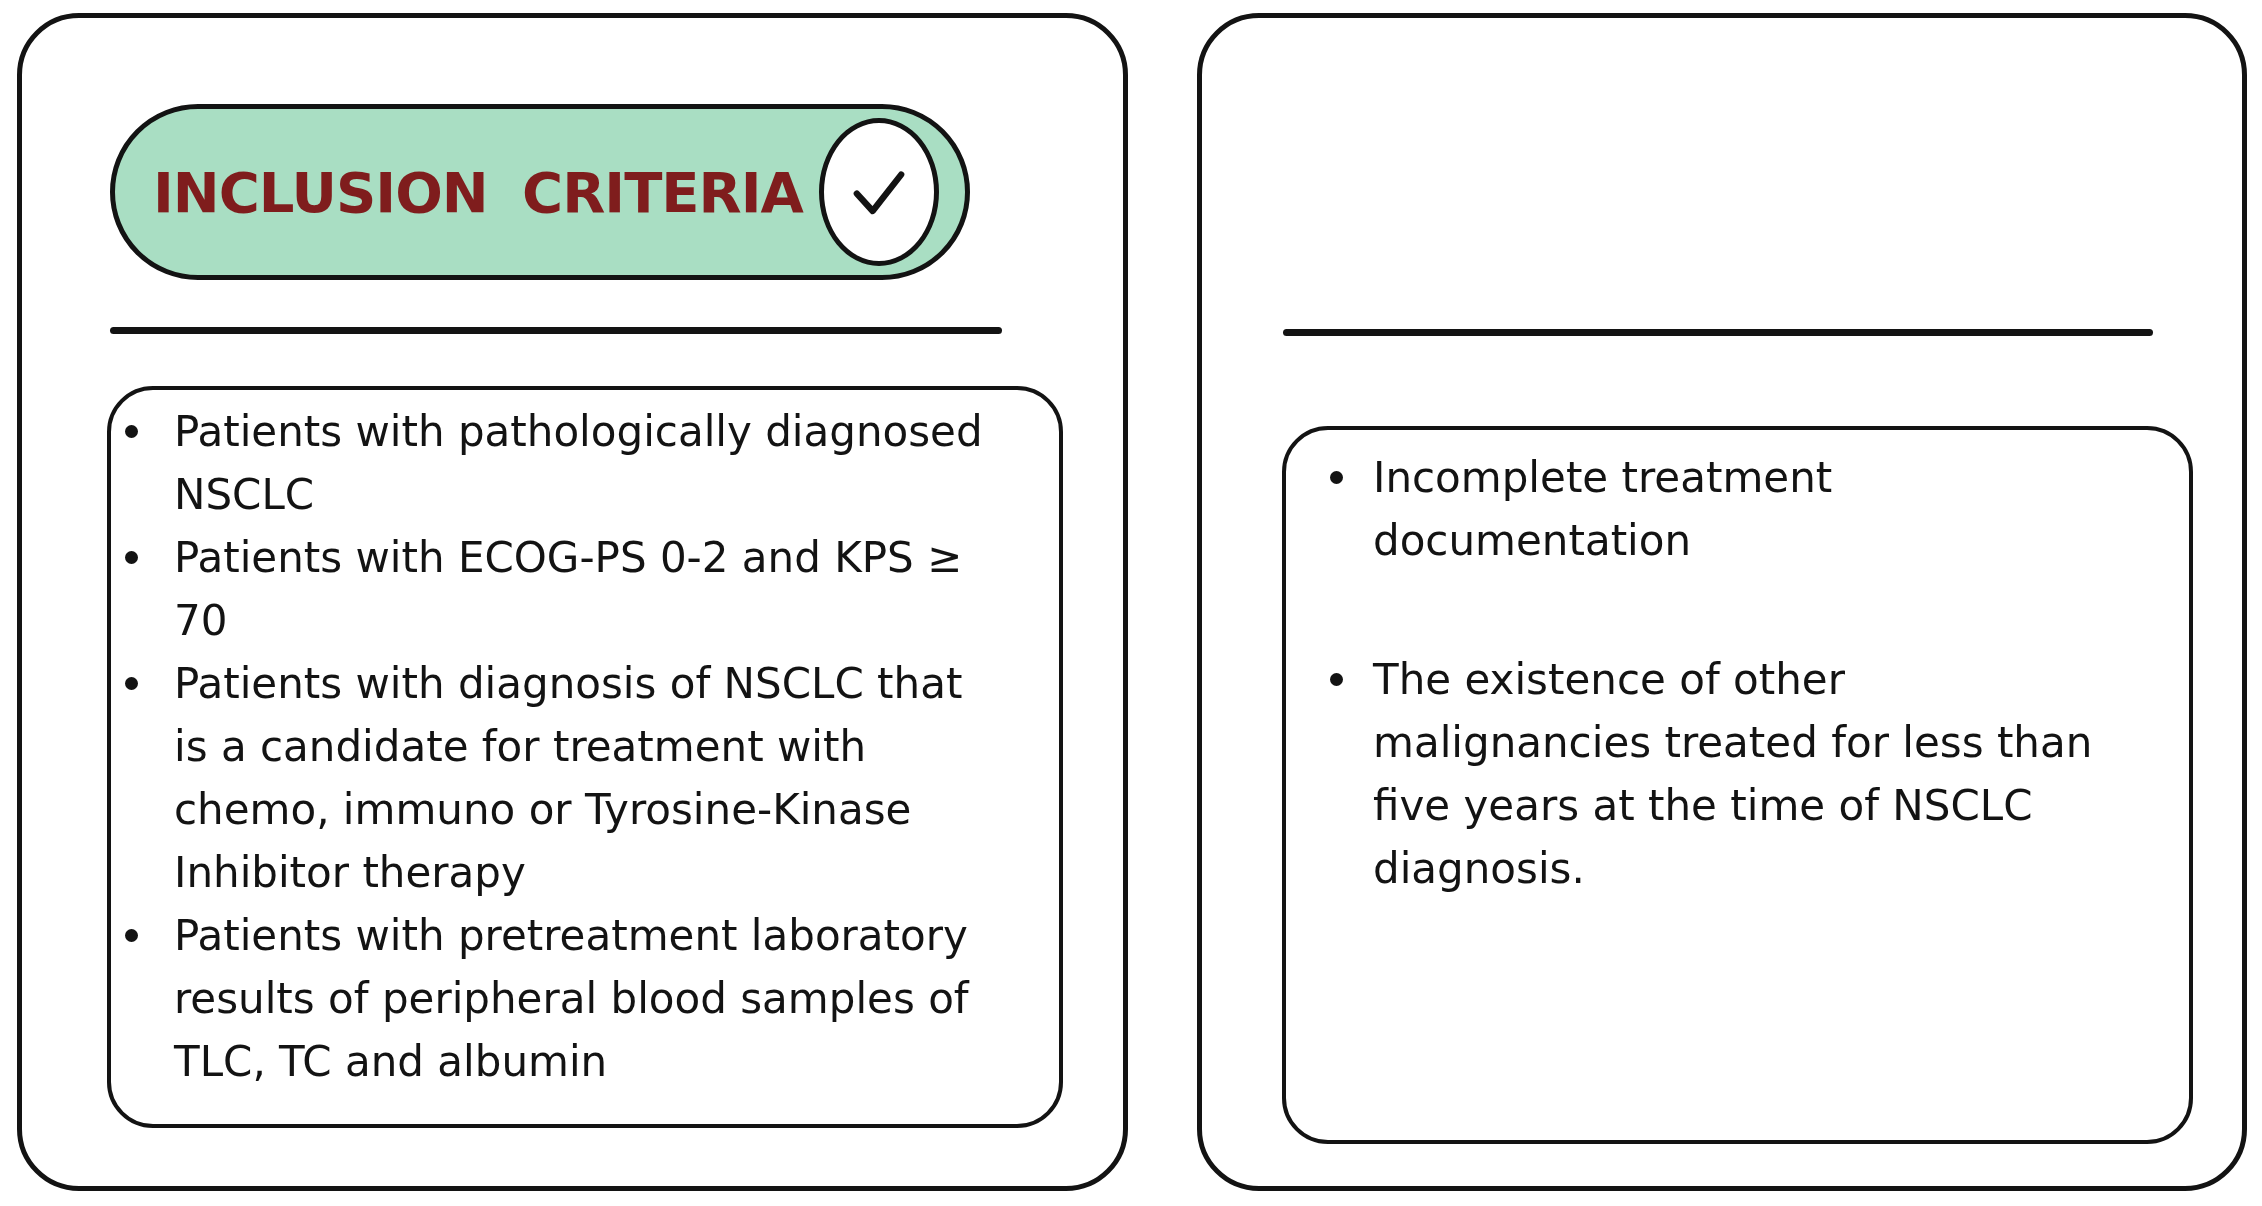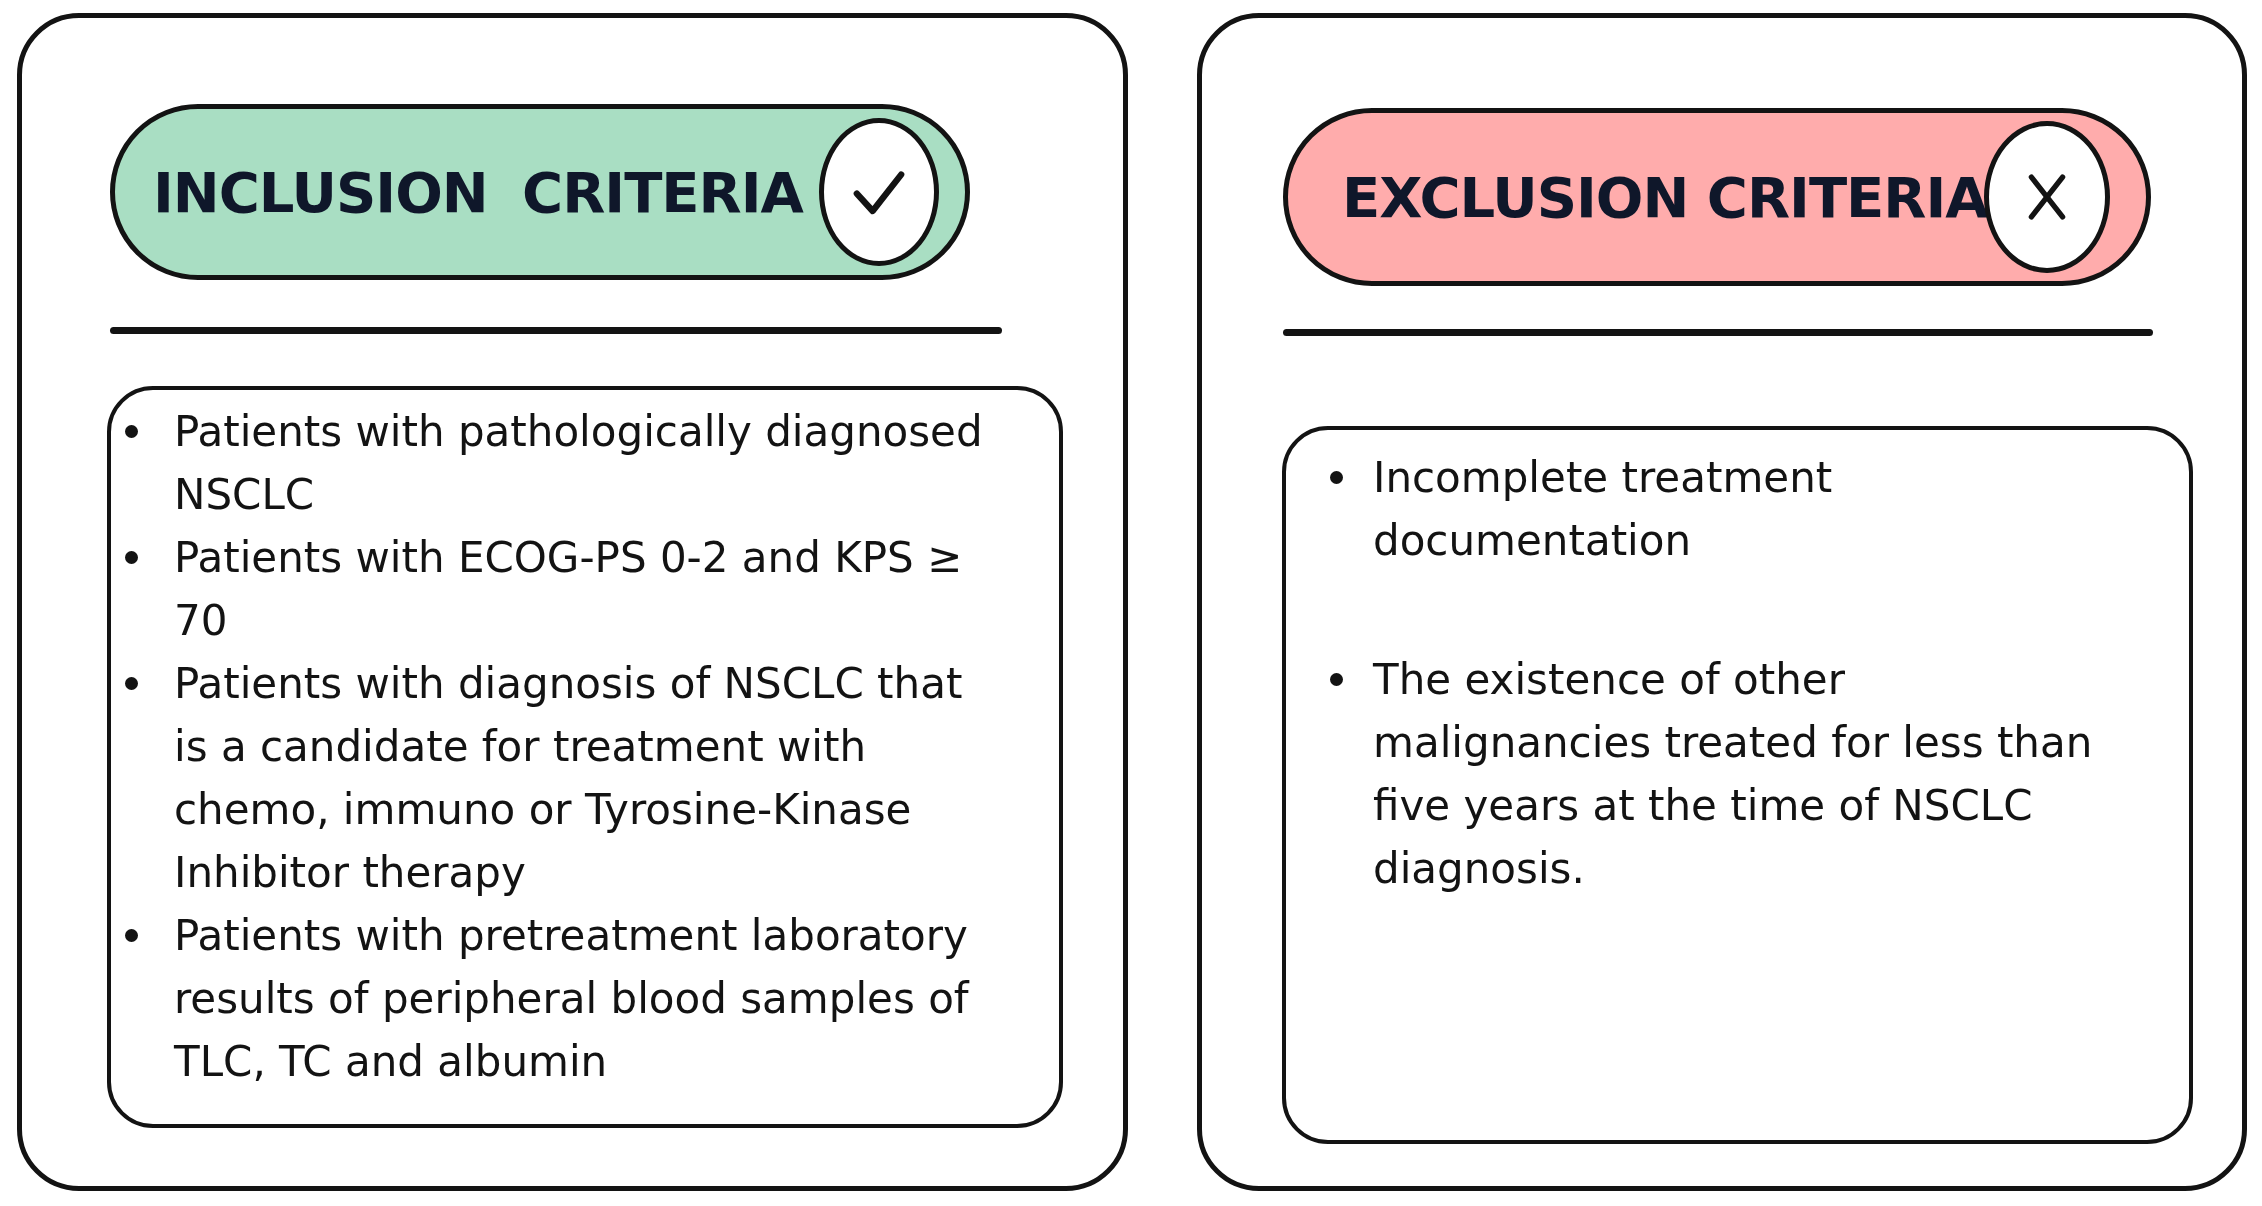--- a/index.html
+++ b/index.html
@@ -27,21 +27,21 @@
     box-sizing:border-box;
   }
   .left  .pill { left:88px; top:86px; width:860px; height:176px; border-radius:88px; padding-left:38px; }
   .right .pill { left:81px; top:90px; width:868px; height:178px; border-radius:89px; padding-left:54px; }
 
   .pill-title {
     font-weight:bold;
     font-size:56px;
     letter-spacing:-1px;
     white-space:nowrap;
-    color:#0f172a;
+    color:#7f1d1d;
   }
   .left .pill-title { word-spacing:16px; }
 
   .badge {
     position:absolute;
     top:50%; transform:translateY(-50%);
     background:#ffffff;
     border:5px solid #131313;
     border-radius:50%;
     display:flex; align-items:center; justify-content:center;
@@ -115,29 +115,20 @@
       <ul>
         <li>Patients with pathologically diagnosed NSCLC</li>
         <li>Patients with ECOG-PS 0-2 and KPS ≥ 70</li>
         <li>Patients with diagnosis of NSCLC that is a candidate for treatment with chemo, immuno or Tyrosine-Kinase Inhibitor therapy</li>
         <li>Patients with pretreatment laboratory results of peripheral blood samples of TLC, TC and albumin</li>
       </ul>
     </div>
   </section>
 
   <section class="card right">
-    <div class="pill" style="background-color: rgb(255, 172, 172);">
-      <span class="pill-title">EXCLUSION CRITERIA</span>
-      <span class="badge">
-        <svg width="68" height="80" viewBox="0 0 24 28" fill="none" stroke="#131313" stroke-width="1.9" stroke-linecap="round">
-          <line x1="6.5" y1="7" x2="17.5" y2="21"></line>
-          <line x1="17.5" y1="7" x2="6.5" y2="21"></line>
-        </svg>
-      </span>
-    </div>
 
     <div class="divider"></div>
 
     <div class="list-box">
       <ul>
         <li>Incomplete treatment documentation</li>
         <li>The existence of other malignancies treated for less than five years at the time of NSCLC diagnosis.</li>
       </ul>
     </div>
   </section>

